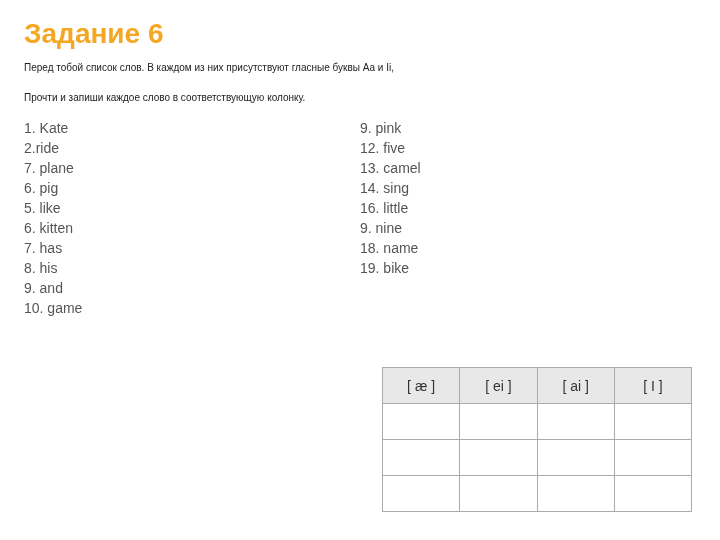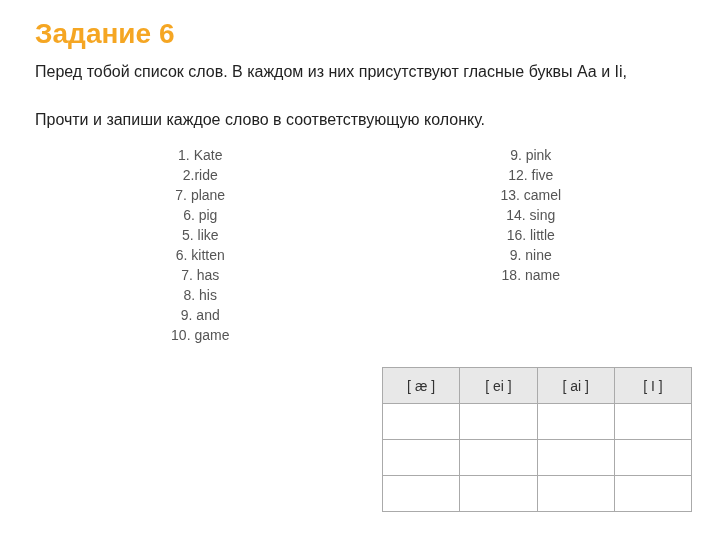--- a/index.html
+++ b/index.html
@@ -9,40 +9,39 @@
       background: #f0f0f0;
       font-family: Arial, sans-serif;
       font-size: 15px;
       color: #222;
       overflow: hidden;
     }
     .page {
       width: 720px;
       height: 540px;
       background: #fff;
-      padding: 18px 24px 18px 35px;
+      padding: 18px 24px 18px 24px;
       position: relative;
     }
     .title {
       font-size: 28px;
       font-weight: bold;
       color: #f5a623;
       margin-bottom: 10px;
     }
     .instructions {
-      font-size: 16px;
+      font-size: 10px;
       color: #222;
       margin-bottom: 14px;
       line-height: 1.5;
     }
     .word-columns {
       display: flex;
       gap: 0;
       margin-bottom: 16px;
-      text-align: center;
     }
     .col {
       flex: 1;
       display: flex;
       flex-direction: column;
       gap: 2px;
     }
     .word-item {
       font-size: 14px;
       color: #555;
@@ -102,20 +101,21 @@
       <div class="word-item">10. game</div>
     </div>
     <div class="col">
       <div class="word-item">9. pink</div>
       <div class="word-item">12. five</div>
       <div class="word-item">13. camel</div>
       <div class="word-item">14. sing</div>
       <div class="word-item">16. little</div>
       <div class="word-item">9. nine</div>
       <div class="word-item">18. name</div>
+      <div class="word-item">19. bike</div>
     </div>
   </div>
 
   <div class="table-section">
     <table>
       <thead>
         <tr>
           <th>[ æ ]</th>
           <th>[ ei ]</th>
           <th>[ ai ]</th>

